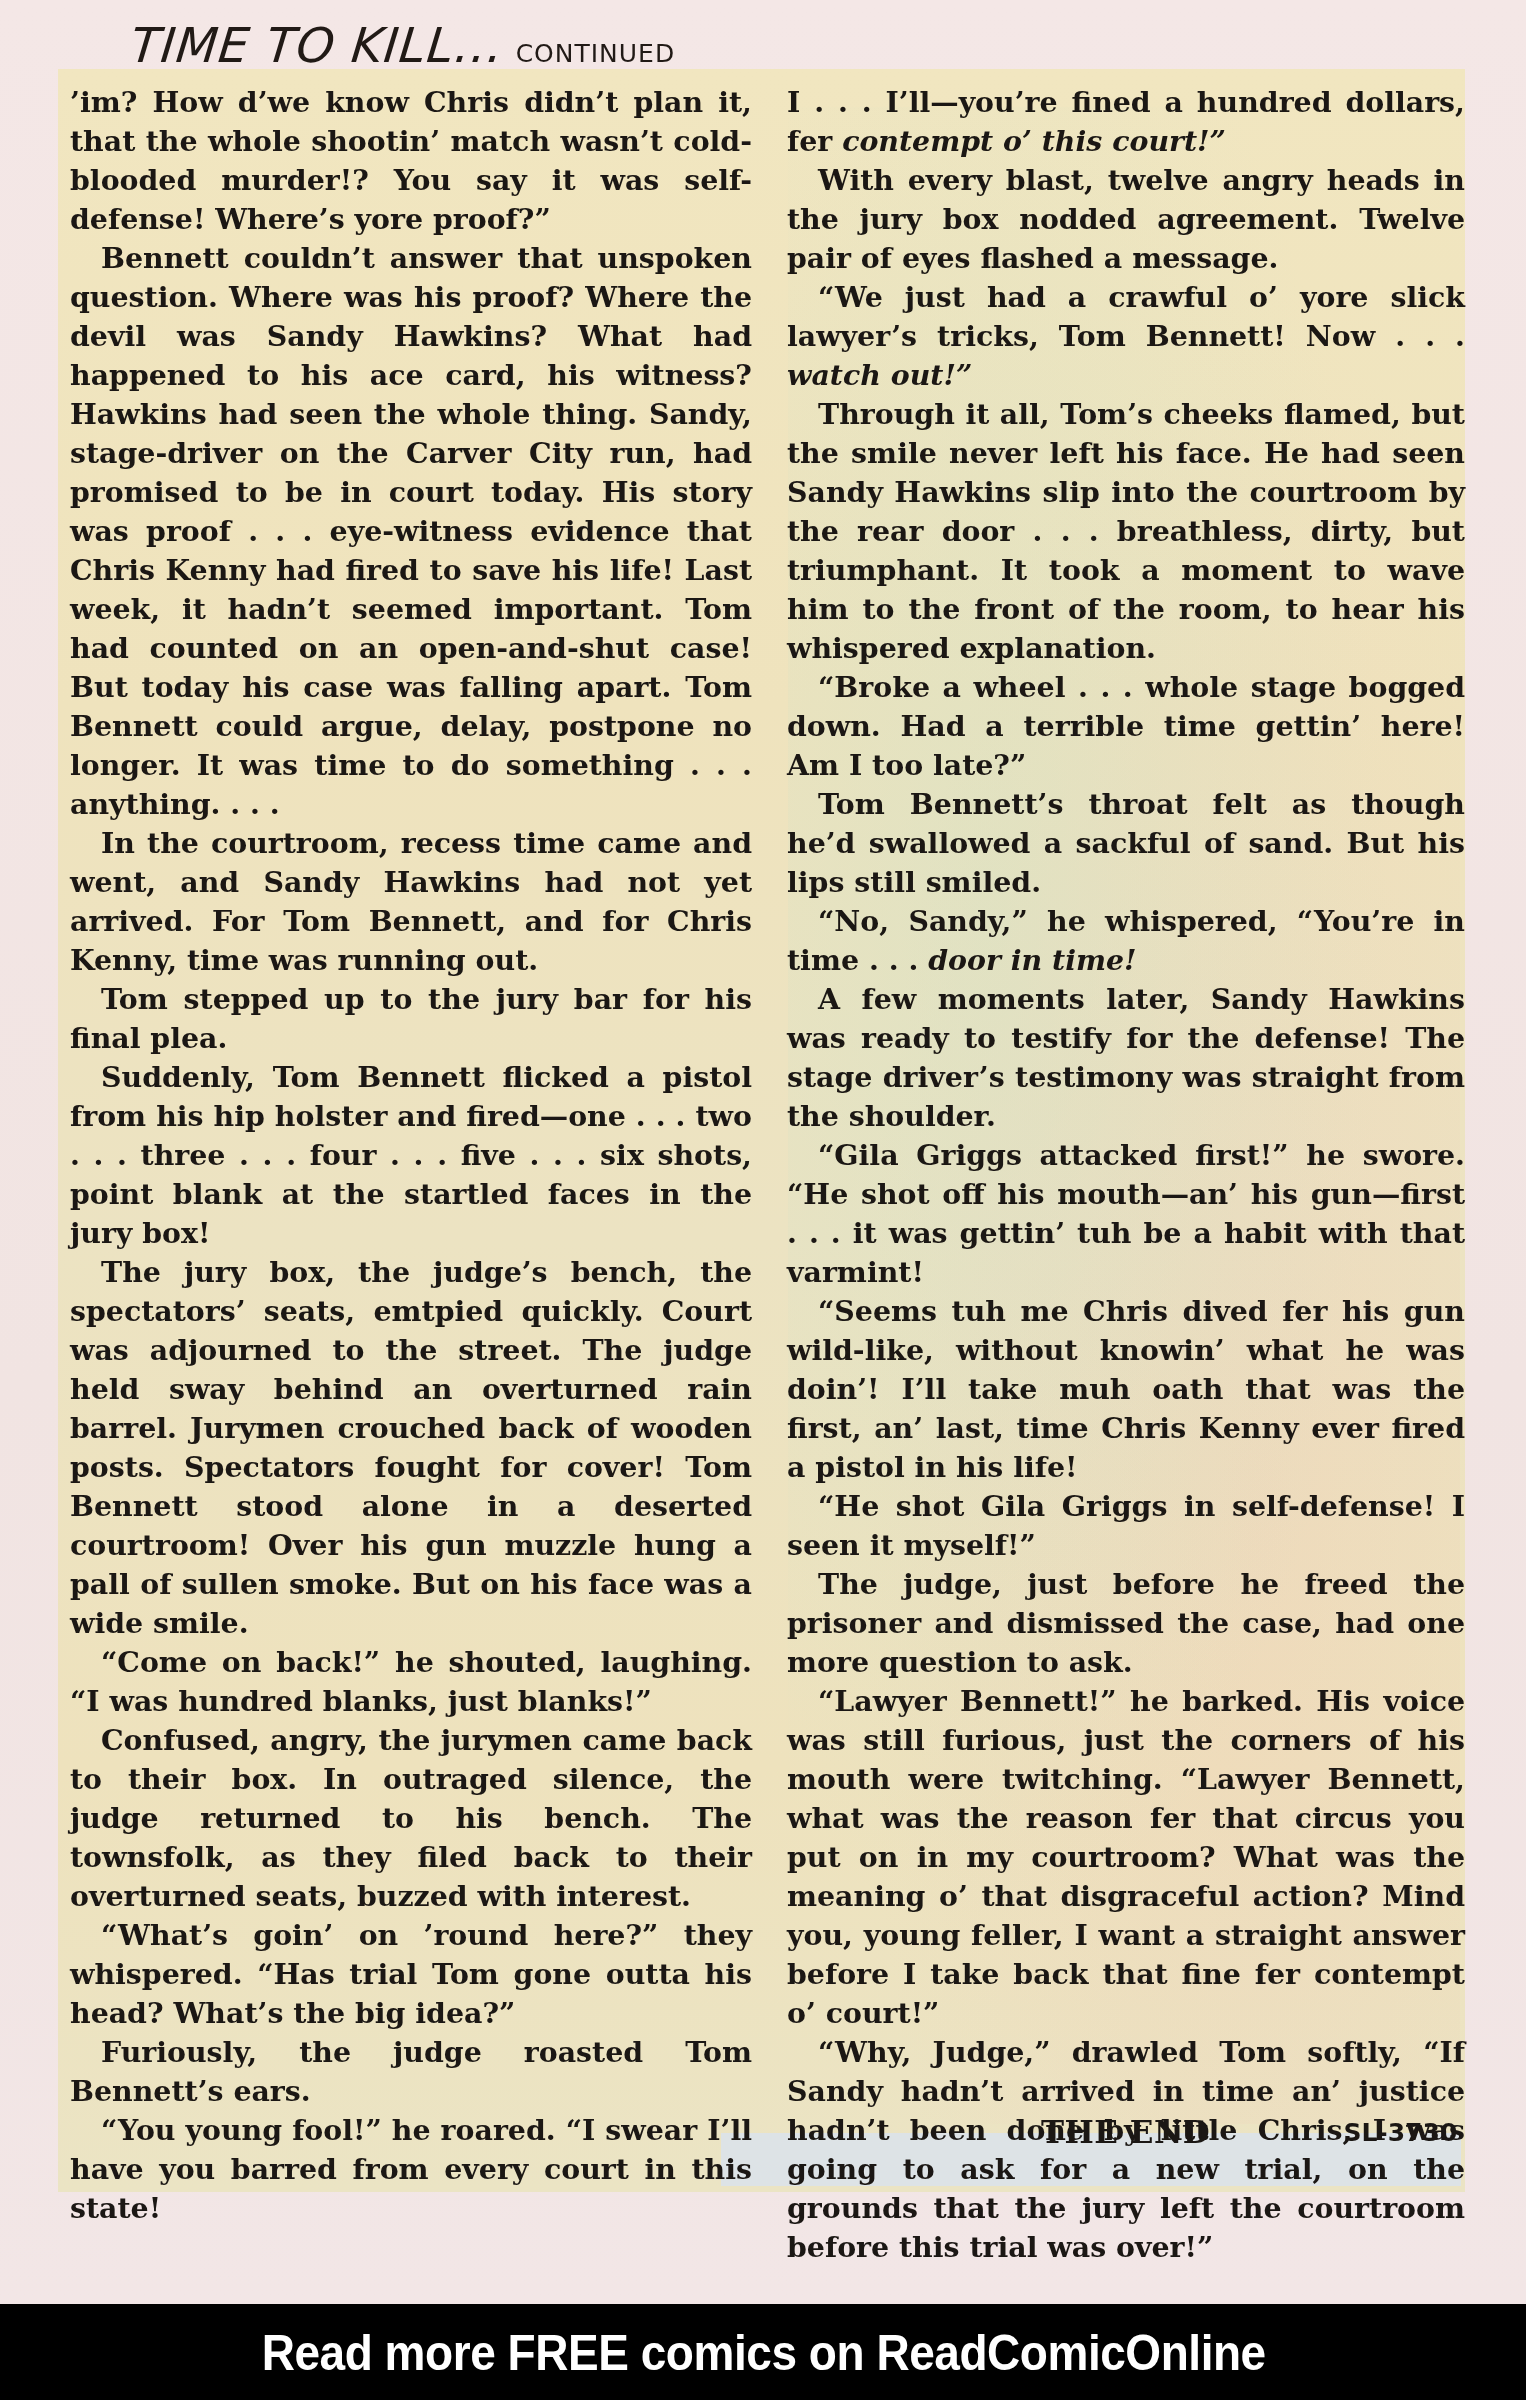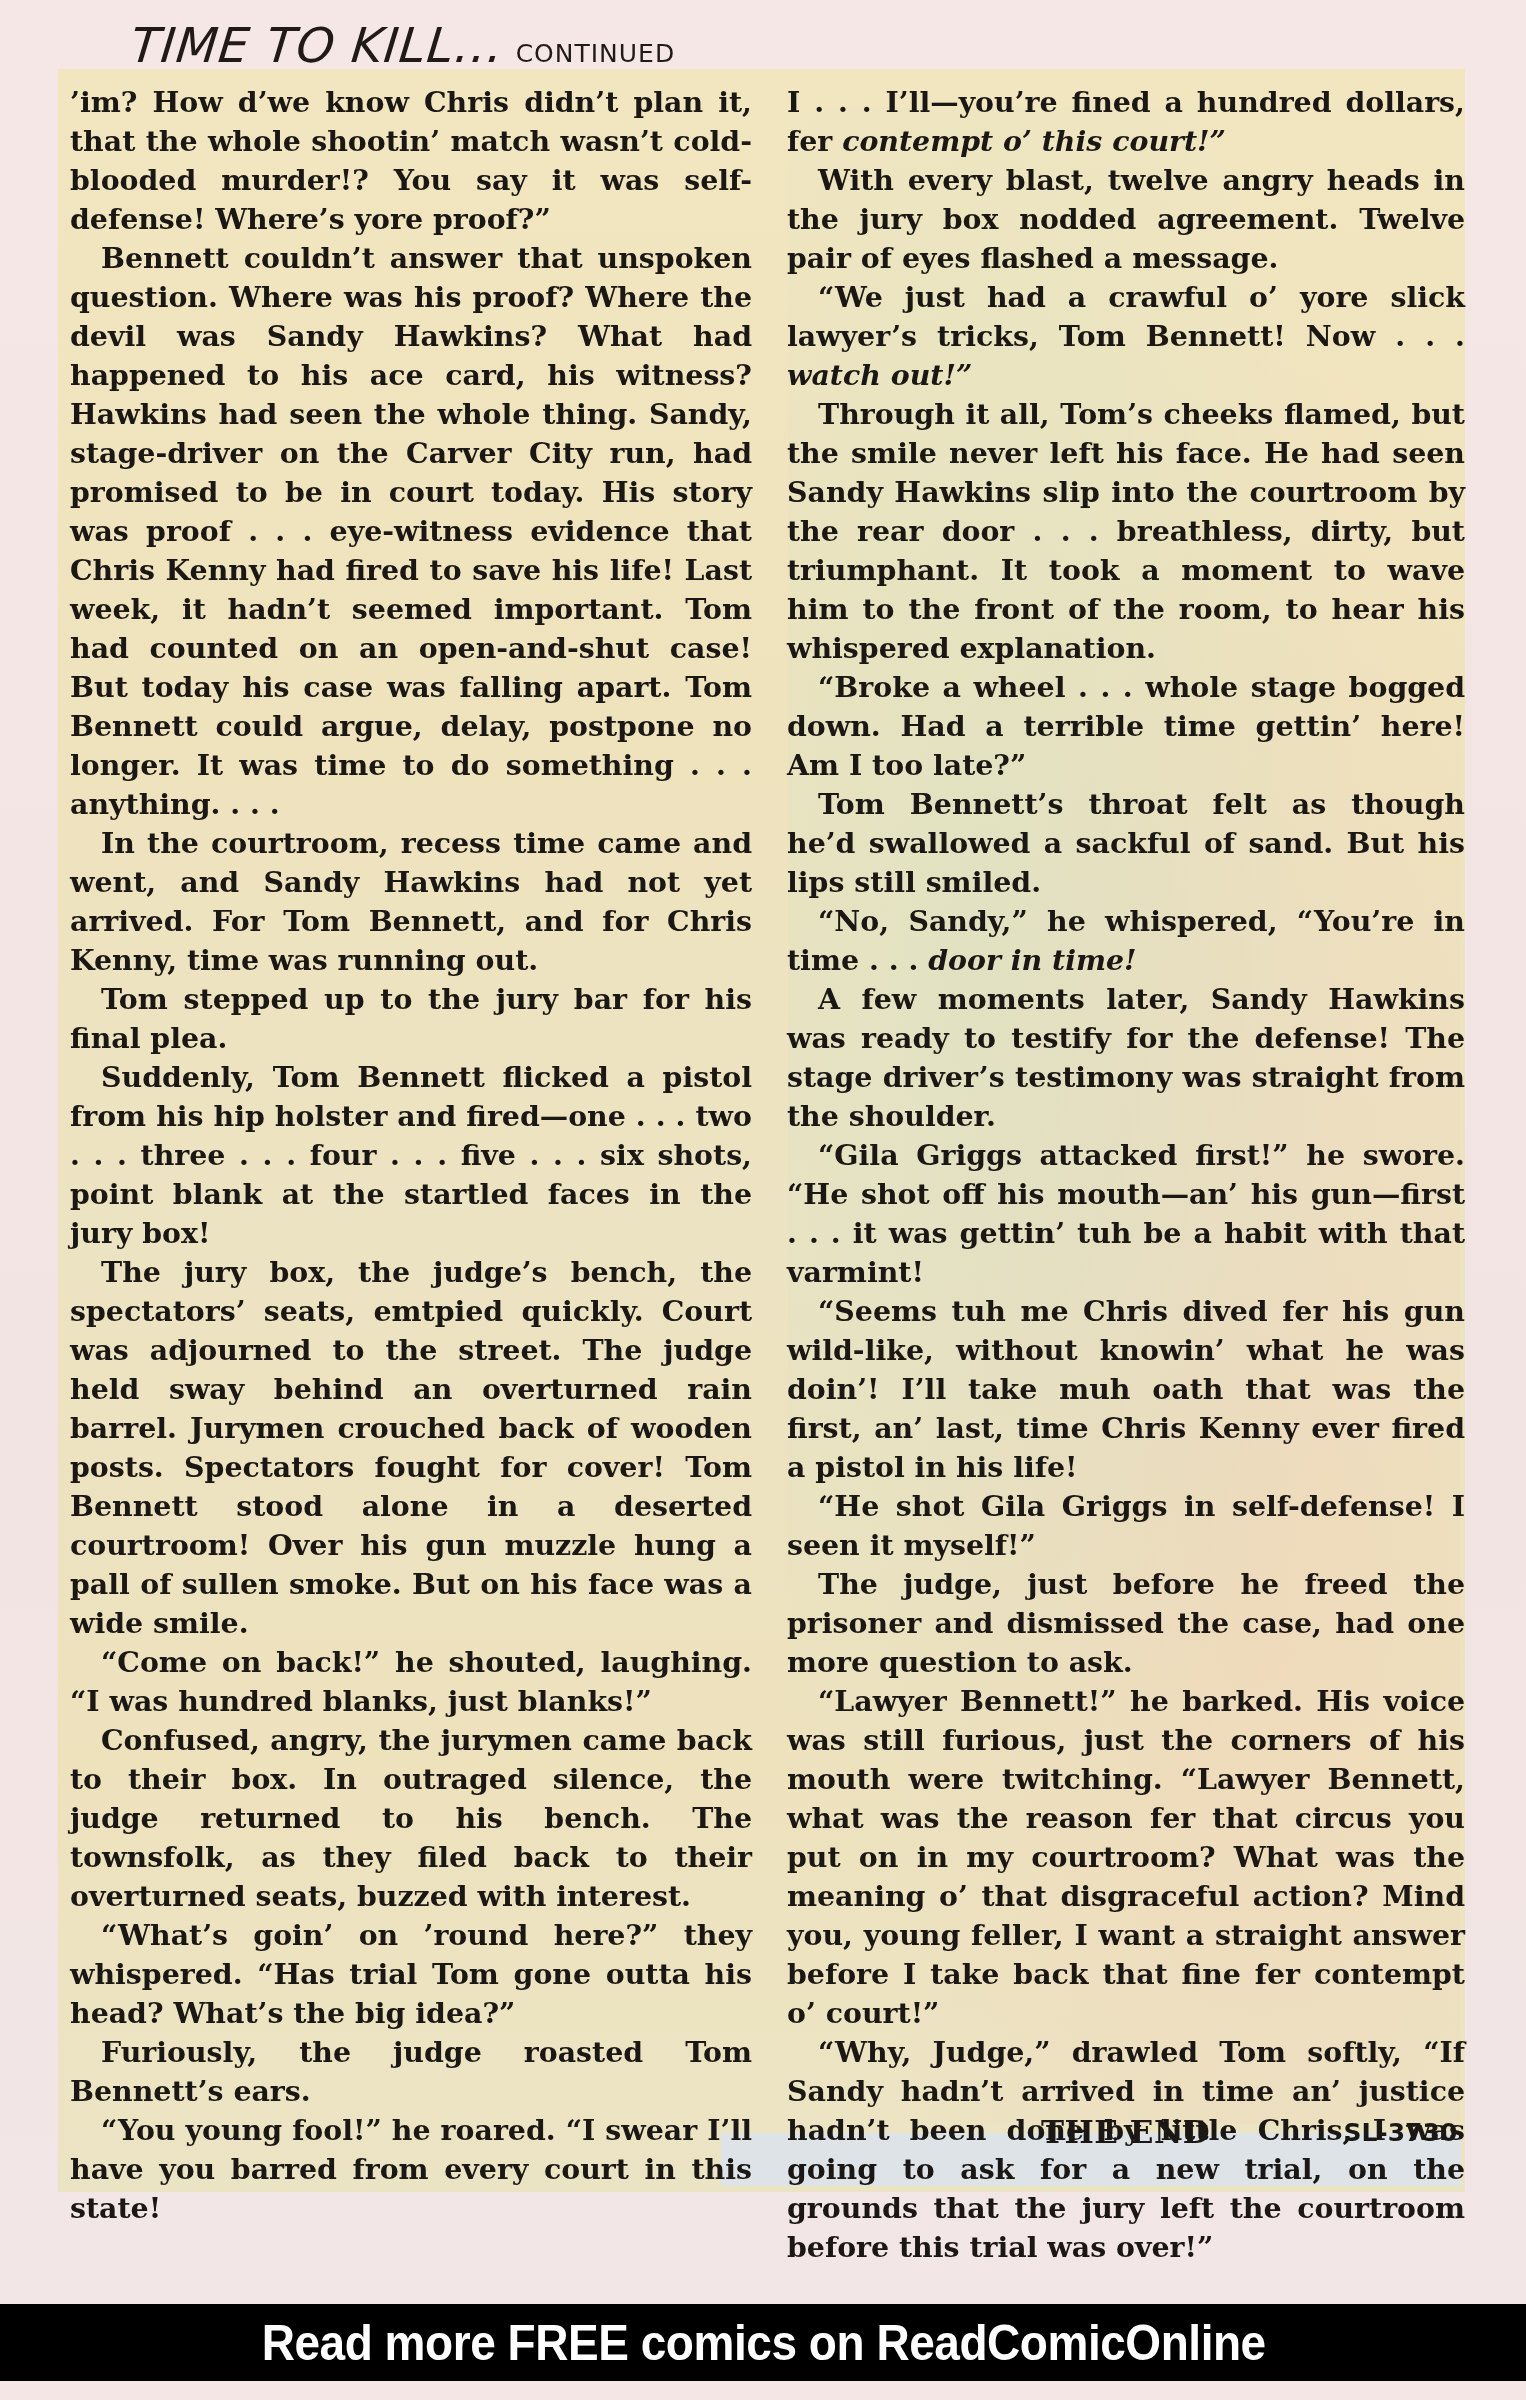--- a/index.html
+++ b/index.html
@@ -89,21 +89,21 @@
     }
     .code {
       position: absolute;
       right: 7.7px; top: 3.8px;
       font-size: 25px;
       font-family: "DejaVu Sans", "Liberation Sans", sans-serif;
     }
     .banner {
       position: absolute;
       left: 0; top: 2304px;
-      width: 1527px; height: 77px;
+      width: 1527px; height: 97px;
       background: #000000;
       display: flex;
       align-items: center;
       justify-content: center;
     }
     .banner span {
       color: #ffffff;
       font-family: "Liberation Sans", sans-serif;
       font-weight: bold;
       font-size: 50px;

